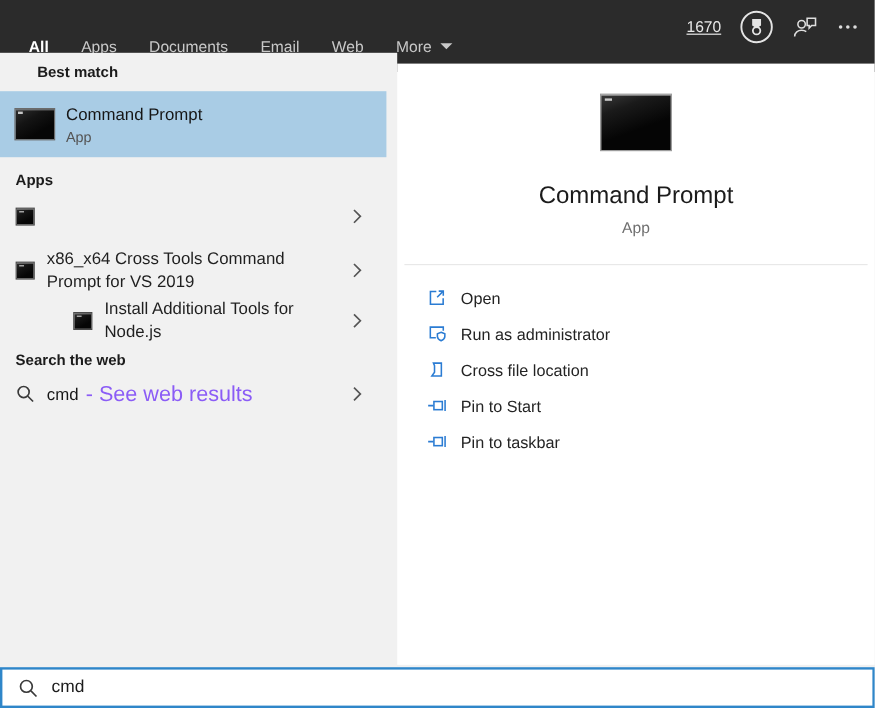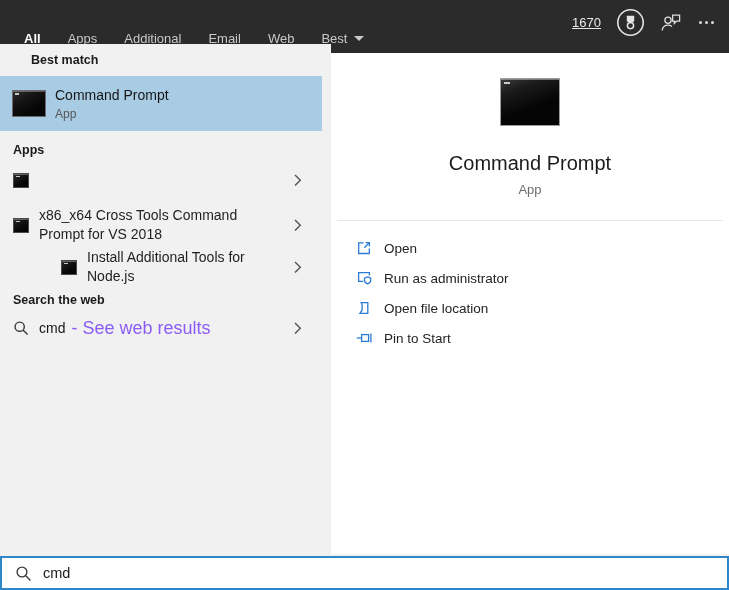--- a/index.html
+++ b/index.html
@@ -133,30 +133,30 @@
 
 <div class="topbar">
   <div class="tabs">
     <div class="tab active">
       <span>All</span>
     </div>
     <div class="tab">
       <span>Apps</span>
     </div>
     <div class="tab">
-      <span>Additional</span>
+      <span>Documents</span>
     </div>
     <div class="tab">
       <span>Email</span>
     </div>
     <div class="tab">
       <span>Web</span>
     </div>
     <div class="tab">
-      <span>Best</span>
+      <span>More</span>
       <span class="chev-down"></span>
     </div>
   </div>
 
   <div class="topbar-right">
     <span class="points">1670</span>
     <span class="iconbtn">
       <svg width="29" height="29" viewBox="0 0 29 29" fill="none" stroke="#e4e4e4" stroke-width="1.6">
         <circle cx="14.5" cy="14.5" r="12.7"></circle>
         <path d="M10.8 7.8 h7.4 v5.4 l-3.7 2.4 -3.7 -2.4 z" fill="#e4e4e4" stroke="none"></path>
@@ -197,21 +197,21 @@
     <span class="spacer"></span>
     <span class="chev-right">
       <svg width="8" height="13" viewBox="0 0 8 13" fill="none" stroke="#555" stroke-width="1.4">
         <path d="M1 1 l5.3 5.3 L1 11.6"></path>
       </svg>
     </span>
   </div>
 
   <div class="row app-row2">
     <span class="term term-sm"></span>
-    <span class="label">x86_x64 Cross Tools Command Prompt for VS 2018</span>
+    <span class="label">x86_x64 Cross Tools Command Prompt for VS 2019</span>
     <span class="spacer"></span>
     <span class="chev-right">
       <svg width="8" height="13" viewBox="0 0 8 13" fill="none" stroke="#555" stroke-width="1.4">
         <path d="M1 1 l5.3 5.3 L1 11.6"></path>
       </svg>
     </span>
   </div>
 
   <div class="row app-row3">
     <span class="term term-sm"></span>
@@ -274,34 +274,44 @@
       </span>
       <span class="alabel">Run as administrator</span>
     </div>
 
     <div class="action-row">
       <span class="aicon">
         <svg width="16" height="16" viewBox="0 0 16 16" fill="none" stroke="#2b7cd3" stroke-width="1.3">
           <path d="M5.2 2.6 h6.6 v10.8 h-7.9 l2.2-3.2 v-5.4 z"></path>
         </svg>
       </span>
-      <span class="alabel">Open file location</span>
+      <span class="alabel">Cross file location</span>
     </div>
 
     <div class="action-row">
       <span class="aicon">
         <svg width="16" height="16" viewBox="0 0 16 16" fill="none" stroke="#2b7cd3" stroke-width="1.3">
           <path d="M0.8 8 h4.4"></path>
           <rect x="5.6" y="4.6" width="7" height="6.8"></rect>
           <path d="M14.9 3.4 v9.2"></path>
         </svg>
       </span>
       <span class="alabel">Pin to Start</span>
     </div>
 
+    <div class="action-row">
+      <span class="aicon">
+        <svg width="16" height="16" viewBox="0 0 16 16" fill="none" stroke="#2b7cd3" stroke-width="1.3">
+          <path d="M0.8 8 h4.4"></path>
+          <rect x="5.6" y="4.6" width="7" height="6.8"></rect>
+          <path d="M14.9 3.4 v9.2"></path>
+        </svg>
+      </span>
+      <span class="alabel">Pin to taskbar</span>
+    </div>
 
   </div>
 </div>
 
 <div class="searchbar">
   <span class="mag">
     <svg width="17" height="17" viewBox="0 0 17 17" fill="none" stroke="#3a3a3a" stroke-width="1.4">
       <circle cx="7" cy="7" r="4.9"></circle>
       <path d="M10.8 10.8 L15.4 15.4"></path>
     </svg>

